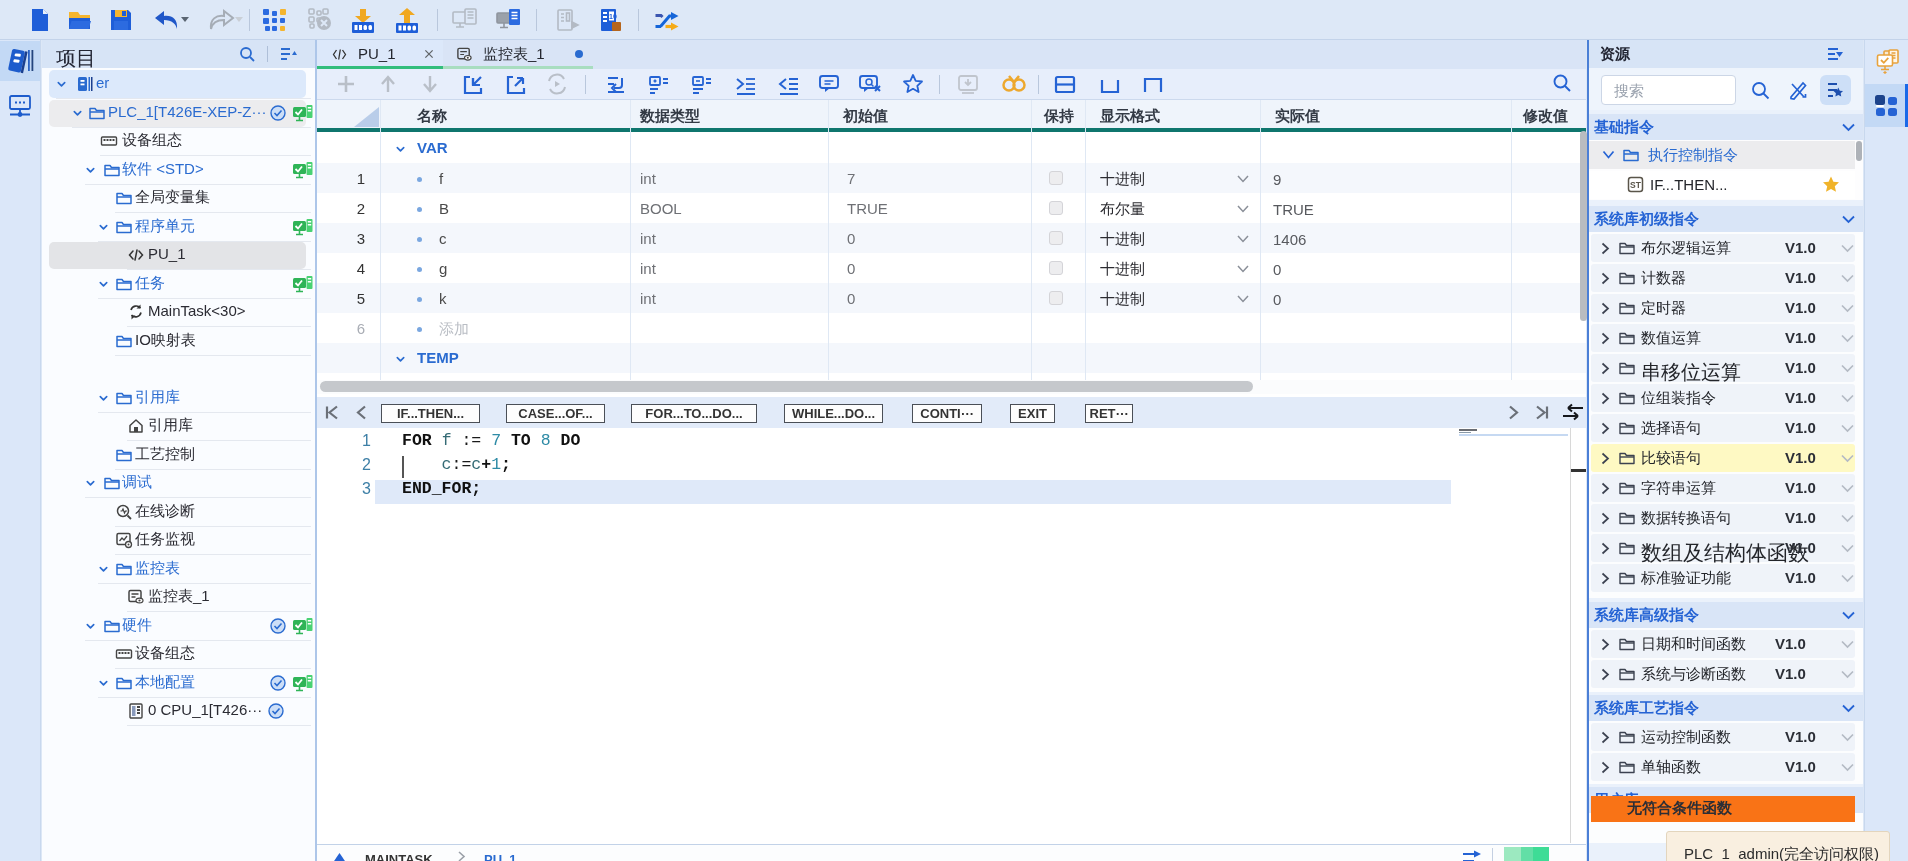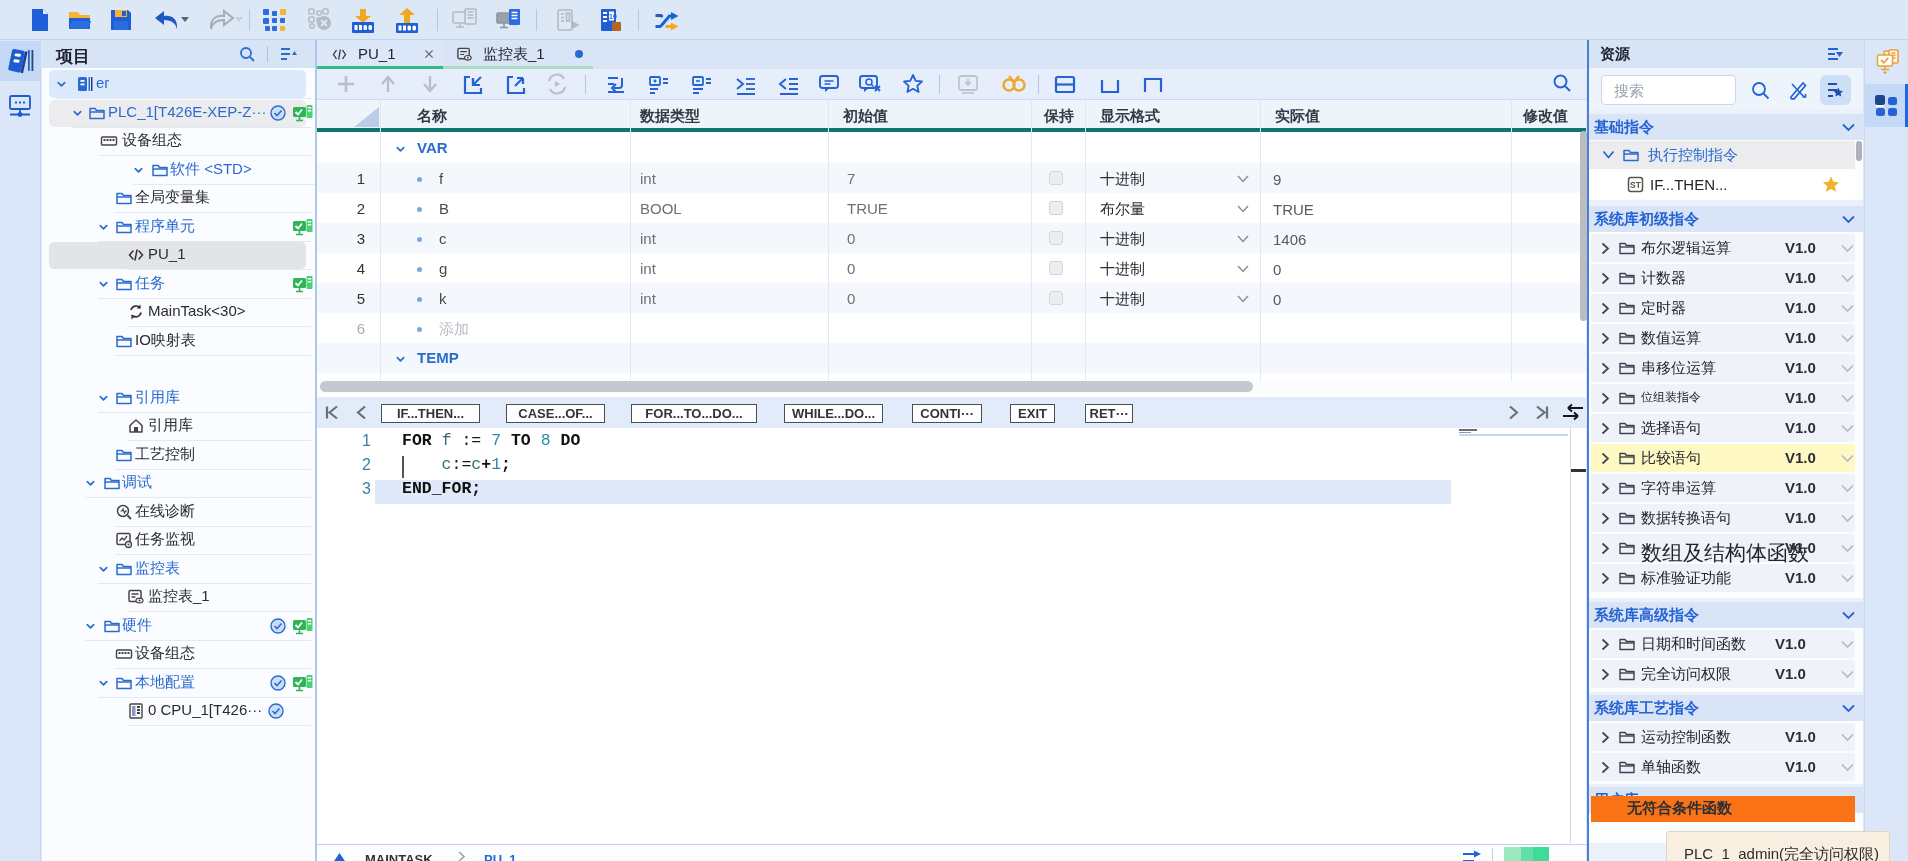--- a/index.html
+++ b/index.html
@@ -4,21 +4,21 @@
 <style>
 * { margin:0; padding:0; box-sizing:border-box; }
 html,body { width:1908px; height:861px; overflow:hidden; font-family:"Liberation Sans", sans-serif; background:#dce7f6; }
 #toolbar { position:absolute; left:0; top:0; width:1908px; height:40px; background:#dde8f7; border-bottom:1px solid #c3d3ea; }
 .tbi { position:absolute; top:8px; }
 .tsep { position:absolute; top:9px; width:1px; height:22px; background:#b9c7dc; }
 #leftstrip { position:absolute; left:0; top:40px; width:41px; height:821px; background:#dbe7f9; border-right:1px solid #c8d8ee; }
 #lsel { position:absolute; left:0; top:1px; width:40px; height:40px; background:#c3d9f5; }
 #project { position:absolute; left:42px; top:40px; width:273px; height:821px; background:#fafcff; }
 #phead { position:absolute; left:0; top:0; width:273px; height:28px; background:#d7e4f6; }
-#phead .t { position:absolute; left:14px; top:5px; font-size:17px; font-weight:bold; color:#222533; }
+#phead .t { position:absolute; left:14px; top:5px; font-size:20px; font-weight:normal; color:#222533; }
 #ptree { position:absolute; left:0; top:29px; width:273px; height:792px; background:#fafcff; }
 .trow { position:absolute; left:0; width:273px; height:29px; font-size:15px; }
 .trow .lbl { position:absolute; top:4px; white-space:nowrap; }
 .trow .sep { position:absolute; bottom:0; right:4px; height:1px; background:#e4e8ef; }
 .blue { color:#2a6bd0; }
 .dark { color:#2b2b33; }
 .chev { position:absolute; top:9px; width:11px; height:11px; }
 .ticon { position:absolute; top:5px; width:18px; height:18px; }
 .badge-pc { position:absolute; top:4px; width:21px; height:21px; }
 .badge-ck { position:absolute; top:6px; width:16px; height:16px; }
@@ -324,21 +324,21 @@
         </svg>
         <div class="sep" style="left:30px"></div>
       </div>
 <div class="trow" style="top:58.0px;">
         <svg class="ticon" style="left:58px" width="18" height="18">
           <use href="#i-dev"></use>
         </svg>
         <span class="lbl dark" style="left:80px">设备组态</span>
         <div class="sep" style="left:58px"></div>
       </div>
-<div class="trow" style="top:86.5px;margin-left:48px;">
+<div class="trow" style="top:86.5px;">
         <svg class="chev" style="left:43px" width="11" height="11">
           <use href="#i-chev"></use>
         </svg>
         <svg class="ticon" style="left:61px" width="18" height="18">
           <use href="#i-folder"></use>
         </svg>
         <span class="lbl blue" style="left:80px">软件 &lt;STD&gt;</span>
         <svg class="badge-pc" style="left:250px" width="21" height="21">
           <use href="#i-pc"></use>
         </svg>
@@ -920,35 +920,35 @@
       </svg>
     </div>
 <div style="position:absolute;left:2px;top:314px;width:264px;height:28px;background:#eff3f9;border-radius:3px">
       <svg style="position:absolute;left:10px;top:8px" width="9" height="13" viewBox="0 0 9 13">
         <path d="M1.5 1.5 L7 6.5 L1.5 11.5" fill="none" stroke="#3c4250" stroke-width="1.7"></path>
       </svg>
       <svg style="position:absolute;left:27px;top:5px" width="18" height="18" viewBox="0 0 18 18">
         <path d="M2 4.5 h5 l1.5 2 h7.5 v8 h-14 z" fill="none" stroke="#3c4250" stroke-width="1.4" stroke-linejoin="round"></path>
         <path d="M2 8 h14" stroke="#3c4250" stroke-width="1.4"></path>
       </svg>
-      <span style="position:absolute;left:50px;top:5px;font-size:15px;color:#23252a">串移位运算</span>
+      <span style="position:absolute;left:50px;top:5px;font-size:20px;color:#23252a">串移位运算</span>
       <span style="position:absolute;left:194px;top:5px;font-size:15px;font-weight:bold;color:#2b2e36">V1.0</span>
       <svg style="position:absolute;left:250px;top:10px" width="13" height="9" viewBox="0 0 13 9">
         <path d="M1 1.5 L6.5 7 L12 1.5" fill="none" stroke="#b4bac4" stroke-width="1.7"></path>
       </svg>
     </div>
 <div style="position:absolute;left:2px;top:344px;width:264px;height:28px;background:#eff3f9;border-radius:3px">
       <svg style="position:absolute;left:10px;top:8px" width="9" height="13" viewBox="0 0 9 13">
         <path d="M1.5 1.5 L7 6.5 L1.5 11.5" fill="none" stroke="#3c4250" stroke-width="1.7"></path>
       </svg>
       <svg style="position:absolute;left:27px;top:5px" width="18" height="18" viewBox="0 0 18 18">
         <path d="M2 4.5 h5 l1.5 2 h7.5 v8 h-14 z" fill="none" stroke="#3c4250" stroke-width="1.4" stroke-linejoin="round"></path>
         <path d="M2 8 h14" stroke="#3c4250" stroke-width="1.4"></path>
       </svg>
-      <span style="position:absolute;left:50px;top:5px;font-size:12px;color:#23252a">位组装指令</span>
+      <span style="position:absolute;left:50px;top:5px;font-size:15px;color:#23252a">位组装指令</span>
       <span style="position:absolute;left:194px;top:5px;font-size:15px;font-weight:bold;color:#2b2e36">V1.0</span>
       <svg style="position:absolute;left:250px;top:10px" width="13" height="9" viewBox="0 0 13 9">
         <path d="M1 1.5 L6.5 7 L12 1.5" fill="none" stroke="#b4bac4" stroke-width="1.7"></path>
       </svg>
     </div>
 <div style="position:absolute;left:2px;top:374px;width:264px;height:28px;background:#eff3f9;border-radius:3px">
       <svg style="position:absolute;left:10px;top:8px" width="9" height="13" viewBox="0 0 9 13">
         <path d="M1.5 1.5 L7 6.5 L1.5 11.5" fill="none" stroke="#3c4250" stroke-width="1.7"></path>
       </svg>
       <svg style="position:absolute;left:27px;top:5px" width="18" height="18" viewBox="0 0 18 18">
@@ -1052,21 +1052,21 @@
       </svg>
     </div>
 <div style="position:absolute;left:2px;top:620px;width:264px;height:28px;background:#eff3f9;border-radius:3px">
       <svg style="position:absolute;left:10px;top:8px" width="9" height="13" viewBox="0 0 9 13">
         <path d="M1.5 1.5 L7 6.5 L1.5 11.5" fill="none" stroke="#3c4250" stroke-width="1.7"></path>
       </svg>
       <svg style="position:absolute;left:27px;top:5px" width="18" height="18" viewBox="0 0 18 18">
         <path d="M2 4.5 h5 l1.5 2 h7.5 v8 h-14 z" fill="none" stroke="#3c4250" stroke-width="1.4" stroke-linejoin="round"></path>
         <path d="M2 8 h14" stroke="#3c4250" stroke-width="1.4"></path>
       </svg>
-      <span style="position:absolute;left:50px;top:5px;font-size:15px;color:#23252a">完全访问权限</span>
+      <span style="position:absolute;left:50px;top:5px;font-size:15px;color:#23252a">系统与诊断函数</span>
       <span style="position:absolute;left:184px;top:5px;font-size:15px;font-weight:bold;color:#2b2e36">V1.0</span>
       <svg style="position:absolute;left:250px;top:10px" width="13" height="9" viewBox="0 0 13 9">
         <path d="M1 1.5 L6.5 7 L12 1.5" fill="none" stroke="#b4bac4" stroke-width="1.7"></path>
       </svg>
     </div>
 <div style="position:absolute;left:0;top:655px;width:274px;height:26px;background:#d9e5f7">
       <span style="position:absolute;left:5px;top:4px;font-size:15px;font-weight:bold;color:#2563d4">系统库工艺指令</span>
       <svg style="position:absolute;left:253px;top:9px" width="13" height="9" viewBox="0 0 13 9">
         <path d="M1 1.5 L6.5 7 L12 1.5" fill="none" stroke="#2563d4" stroke-width="1.8"></path>
       </svg>

